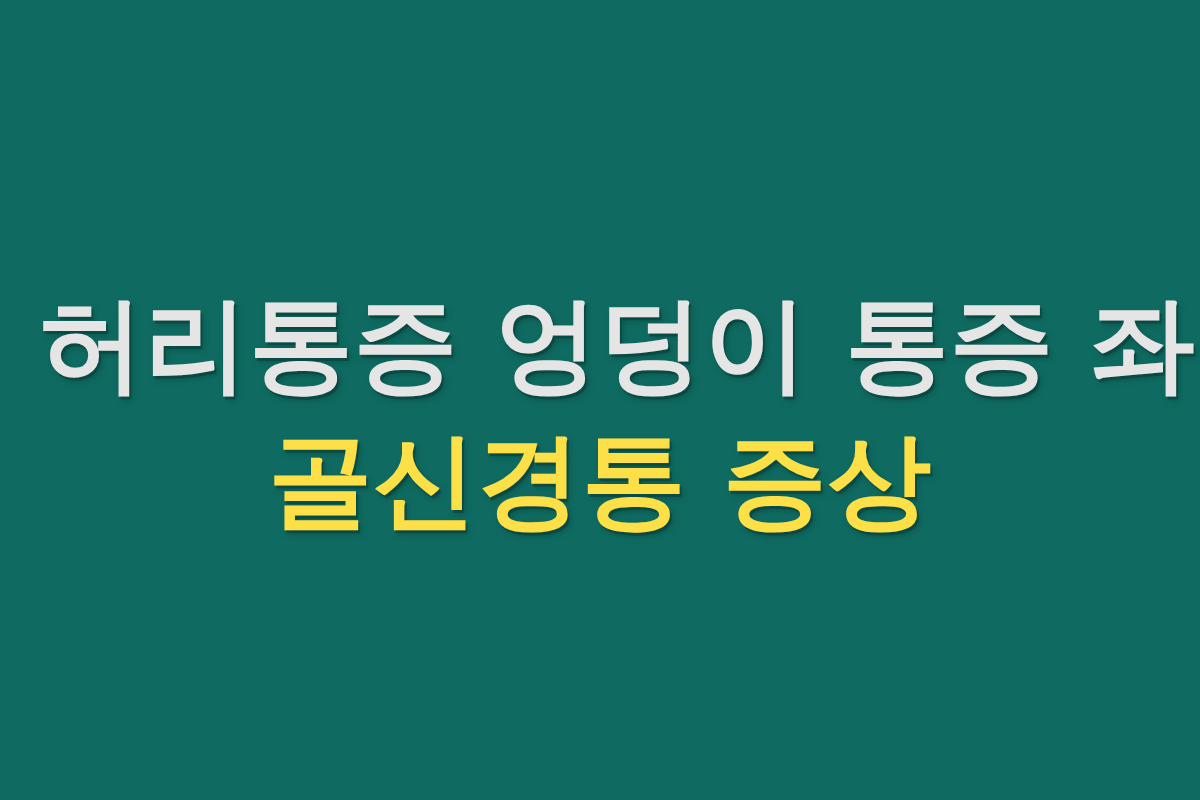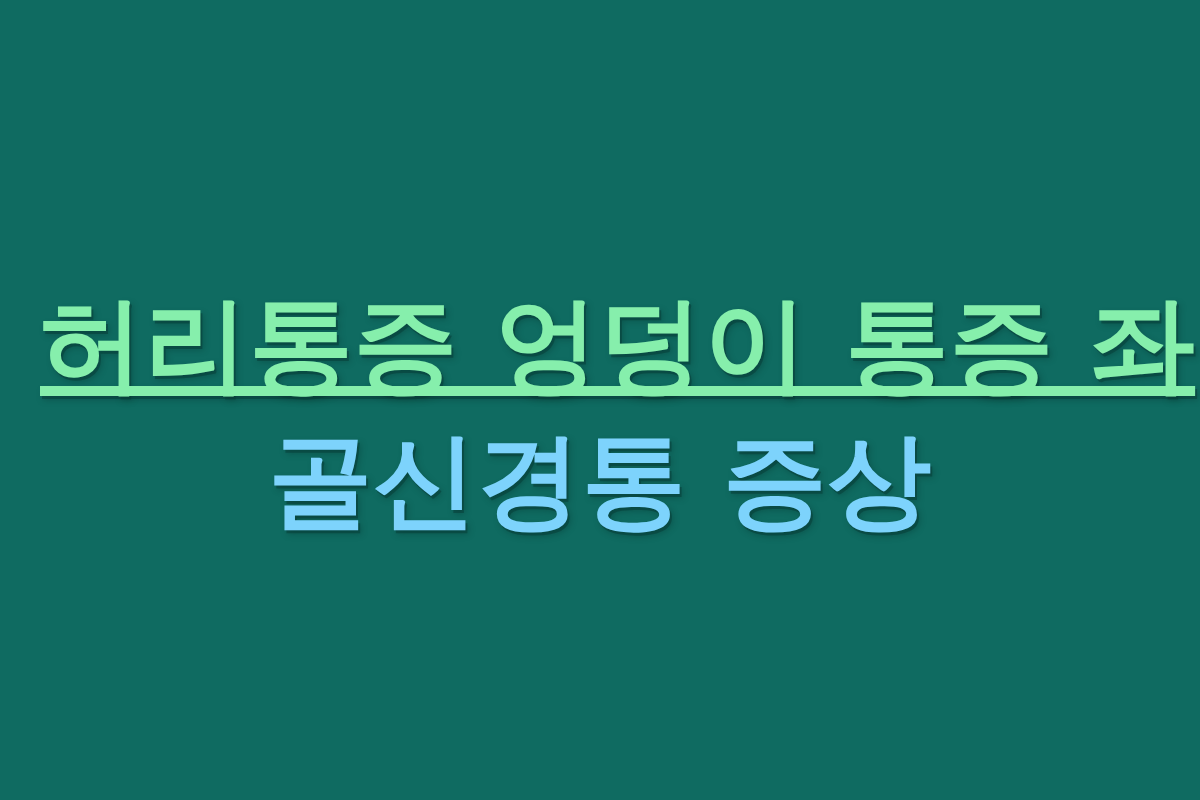--- a/index.html
+++ b/index.html
@@ -51,19 +51,19 @@
     font-size: 104px;
   }
 </style>
 </head>
 <body>
 
 <div id="thumbnail-canvas" style="background-color: rgb(15, 107, 97);">
 
   <div id="headline-block">
 
-    <span class="headline-line line-1" style="color: #86efac; text-decoration: underline;">허리통증 엉덩이 통증 좌</span>
+    <span class="headline-line line-1" style="color: #e5e5e5;">허리통증 엉덩이 통증 좌</span>
 
-    <span class="headline-line line-2" style="color: #7dd3fc;">골신경통 증상</span>
+    <span class="headline-line line-2" style="color: #fde047;">골신경통 증상</span>
 
   </div>
 
 </div>
 
 </body></html>

